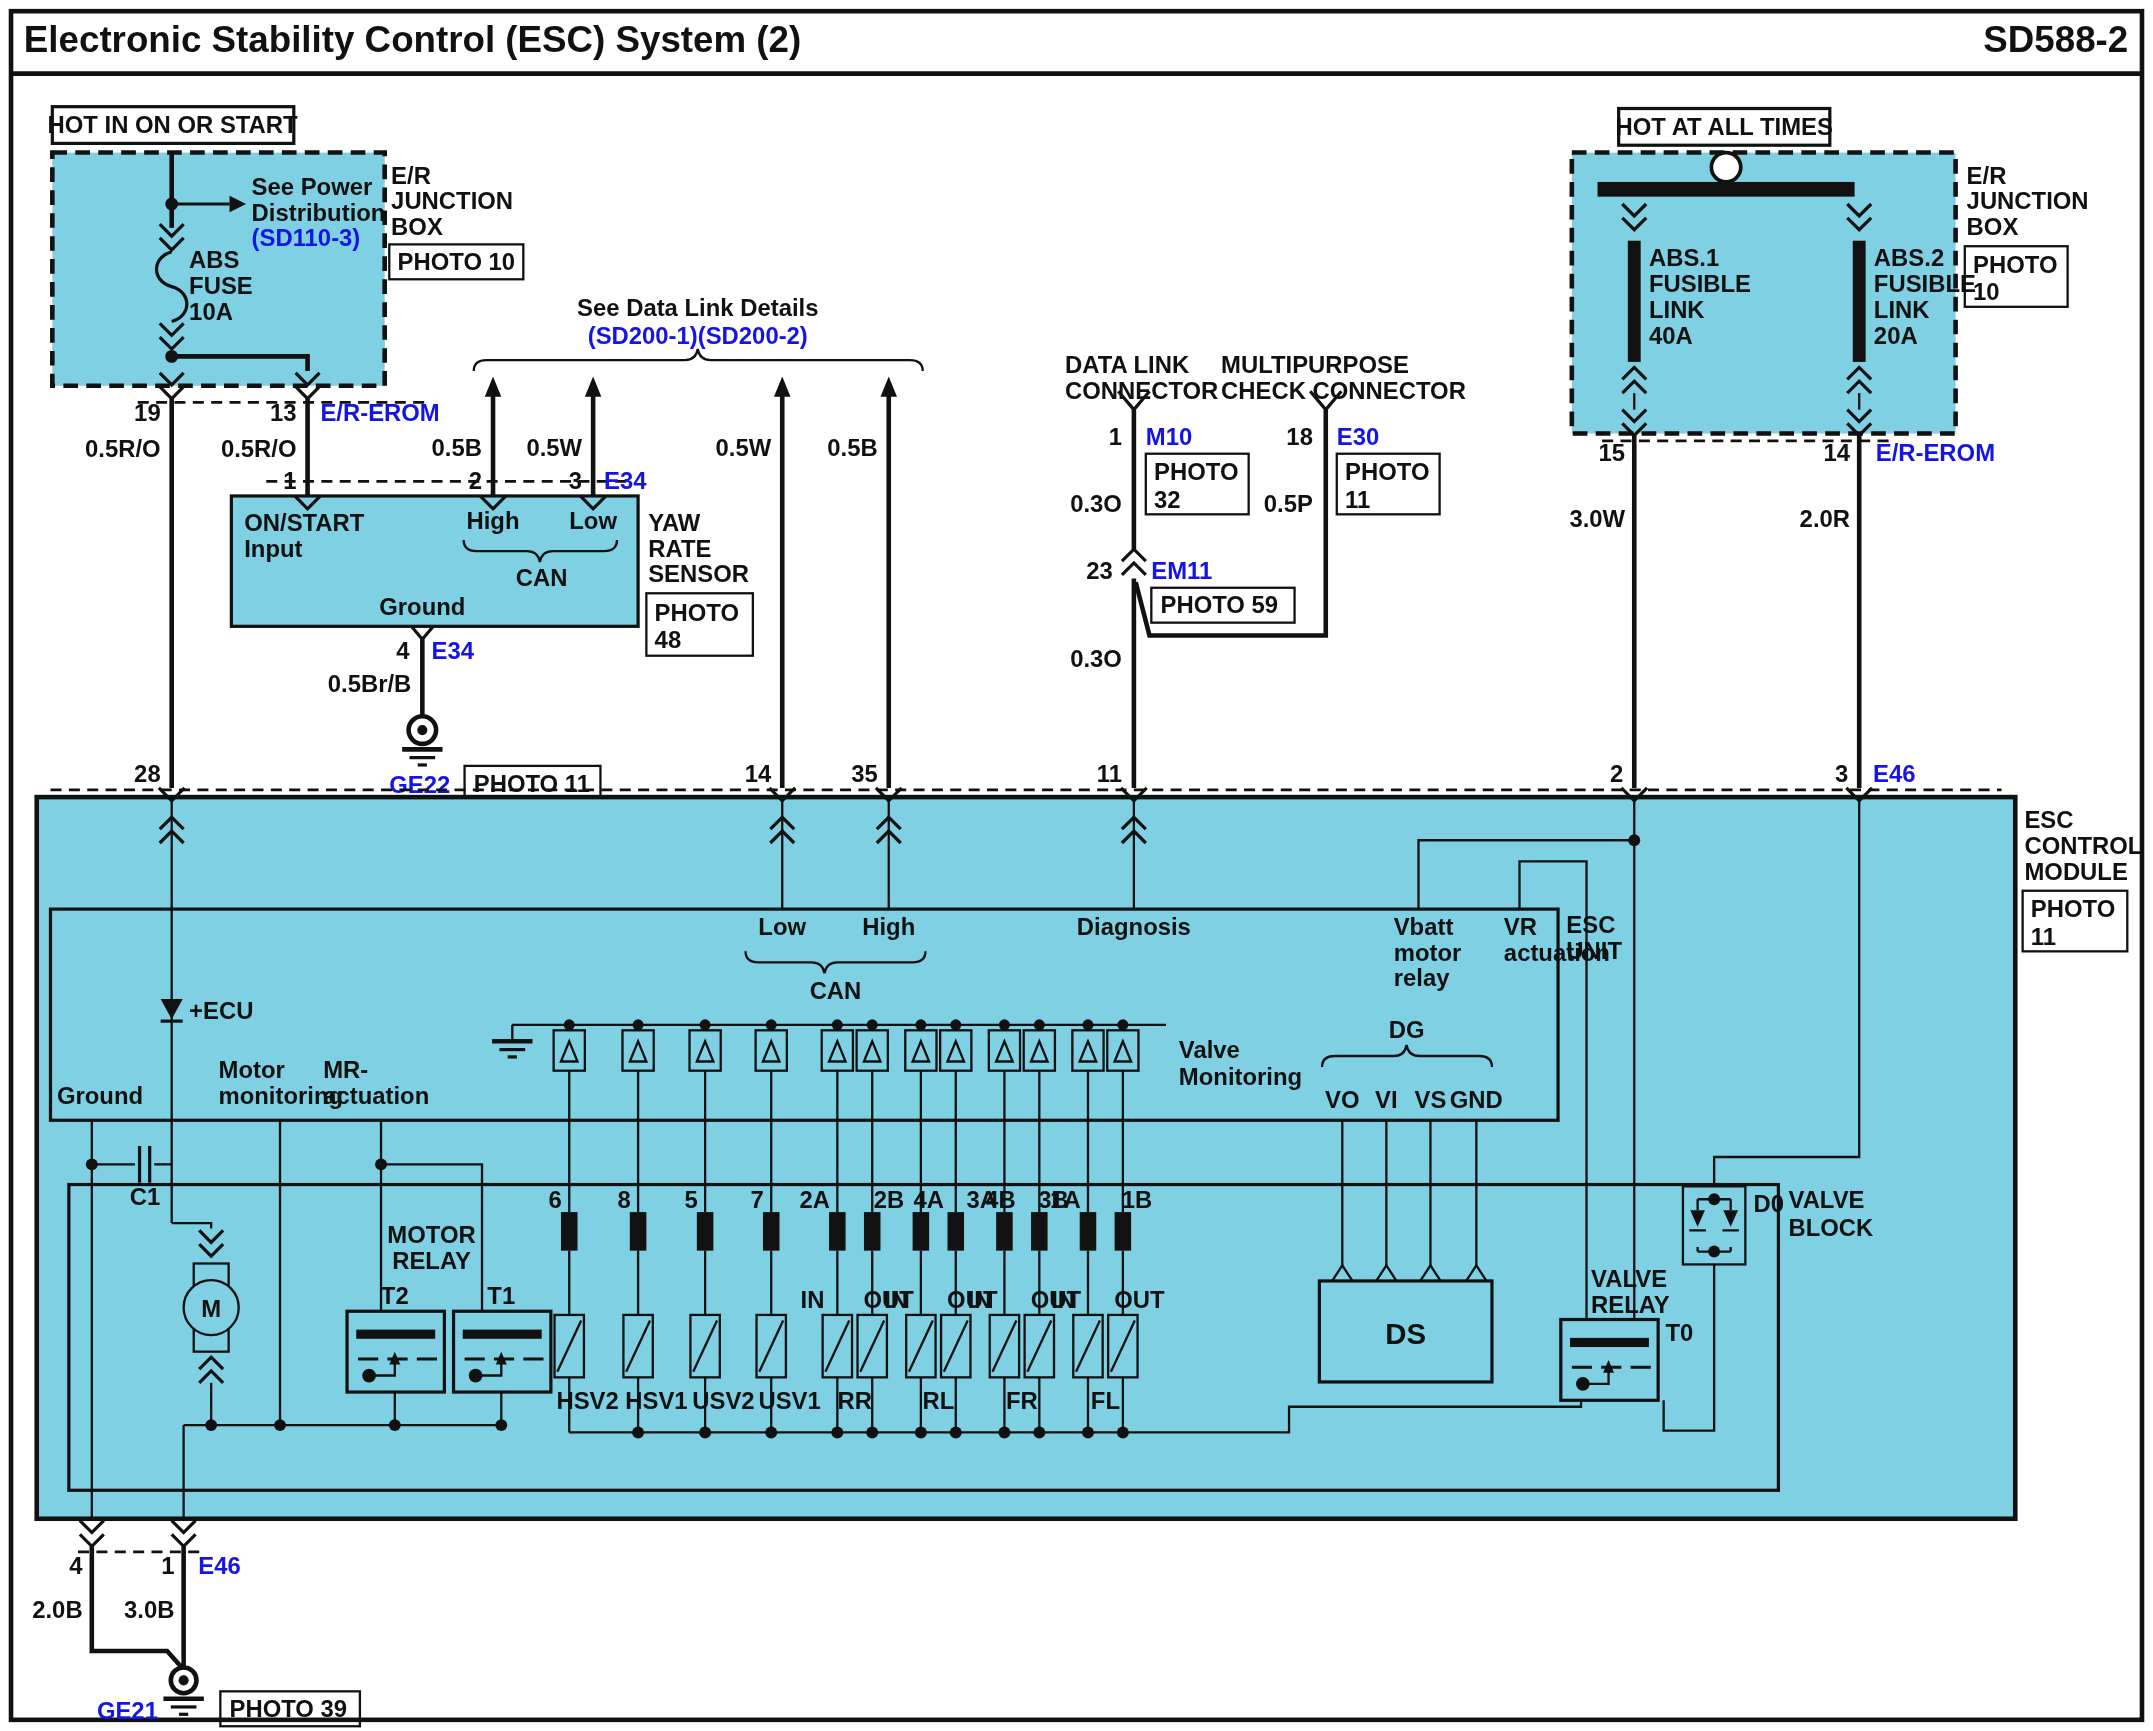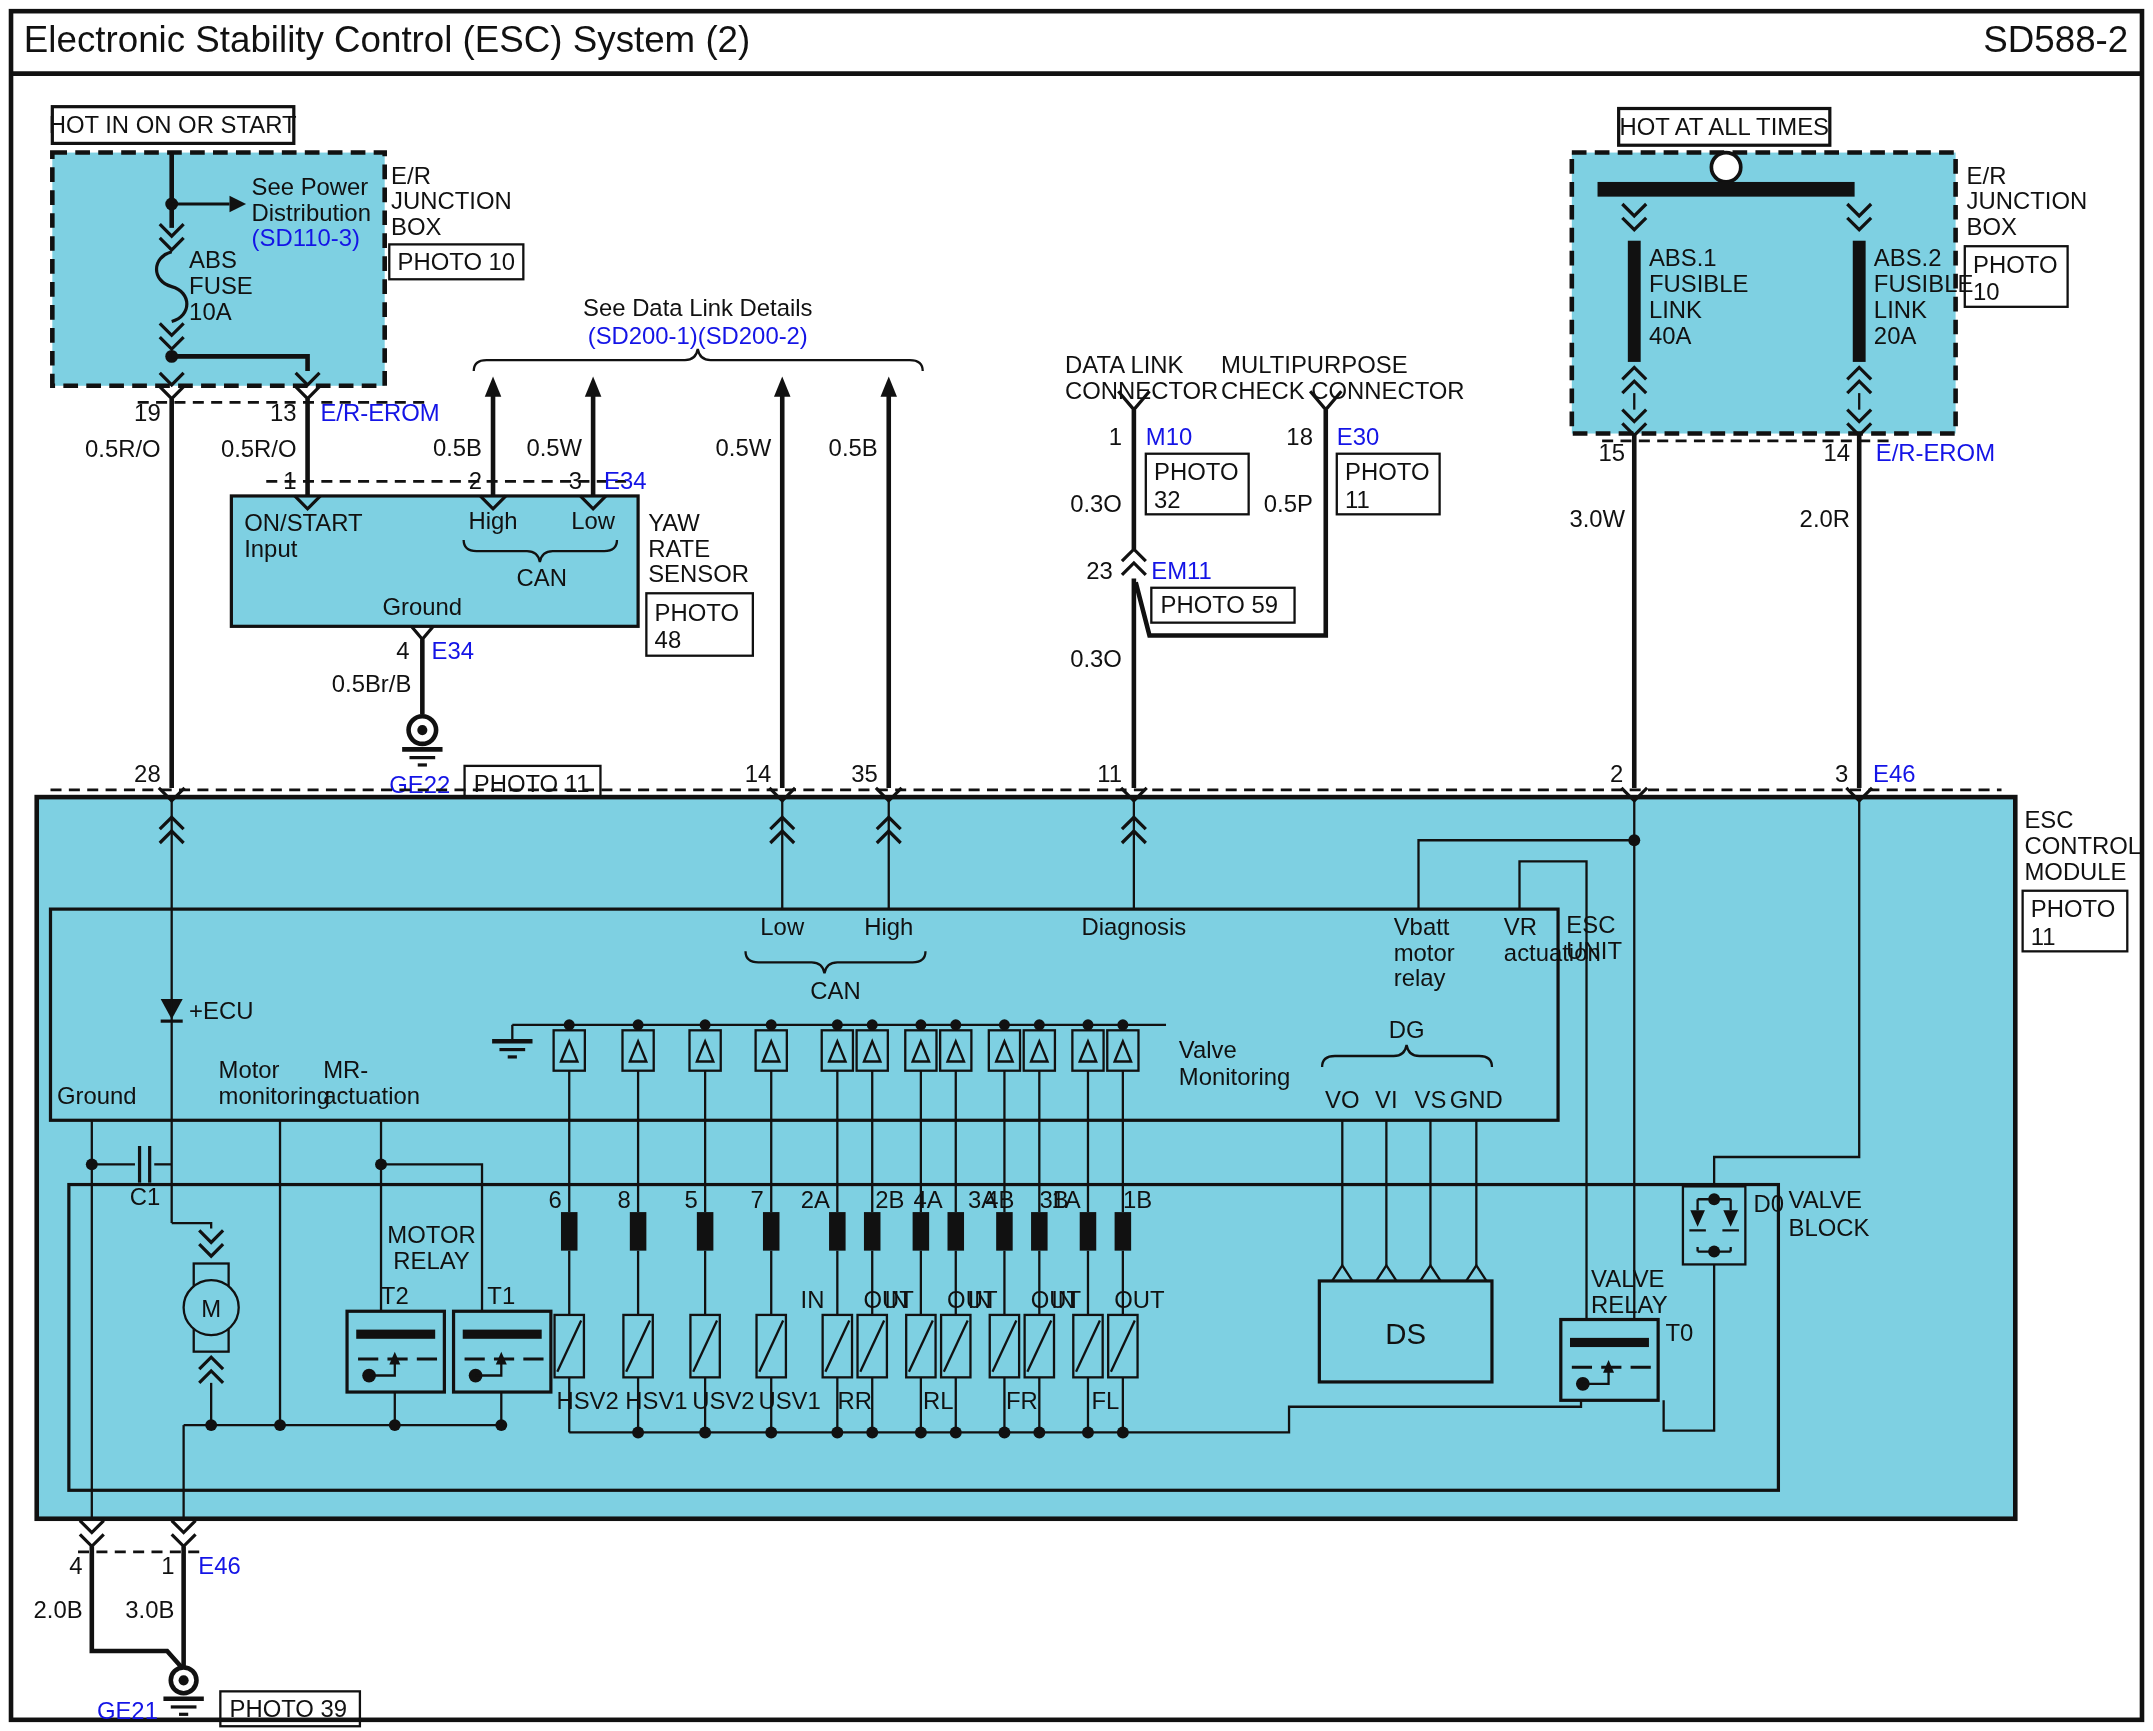--- a/index.html
+++ b/index.html
@@ -1,16 +1,16 @@
 <!DOCTYPE html>
 <html style="font-size:14.7px"><head>
 <meta charset="utf-8">
 <style>
   html,body{margin:0;padding:0;background:#fff;}
-  #stage{position:relative;width:2153px;height:1731px;background:#fff;}
+  #stage{position:relative;width:2153px;height:1731px;background:#fff;font-weight:bold;}
   svg{position:absolute;left:0;top:0;}
   text{font-family:"Liberation Sans","DejaVu Sans",sans-serif;font-size:26px;fill:#111;}
   .b{fill:#1414e6;}
   .mid{text-anchor:middle;}
   .end{text-anchor:end;}
   .ttl{font-size:40px;}
   .big{font-size:32px;}
   .w{stroke:#111;stroke-width:5;fill:none;}
   .w2{stroke:#111;stroke-width:2.5;fill:none;}
   .w3{stroke:#111;stroke-width:3.5;fill:none;}

